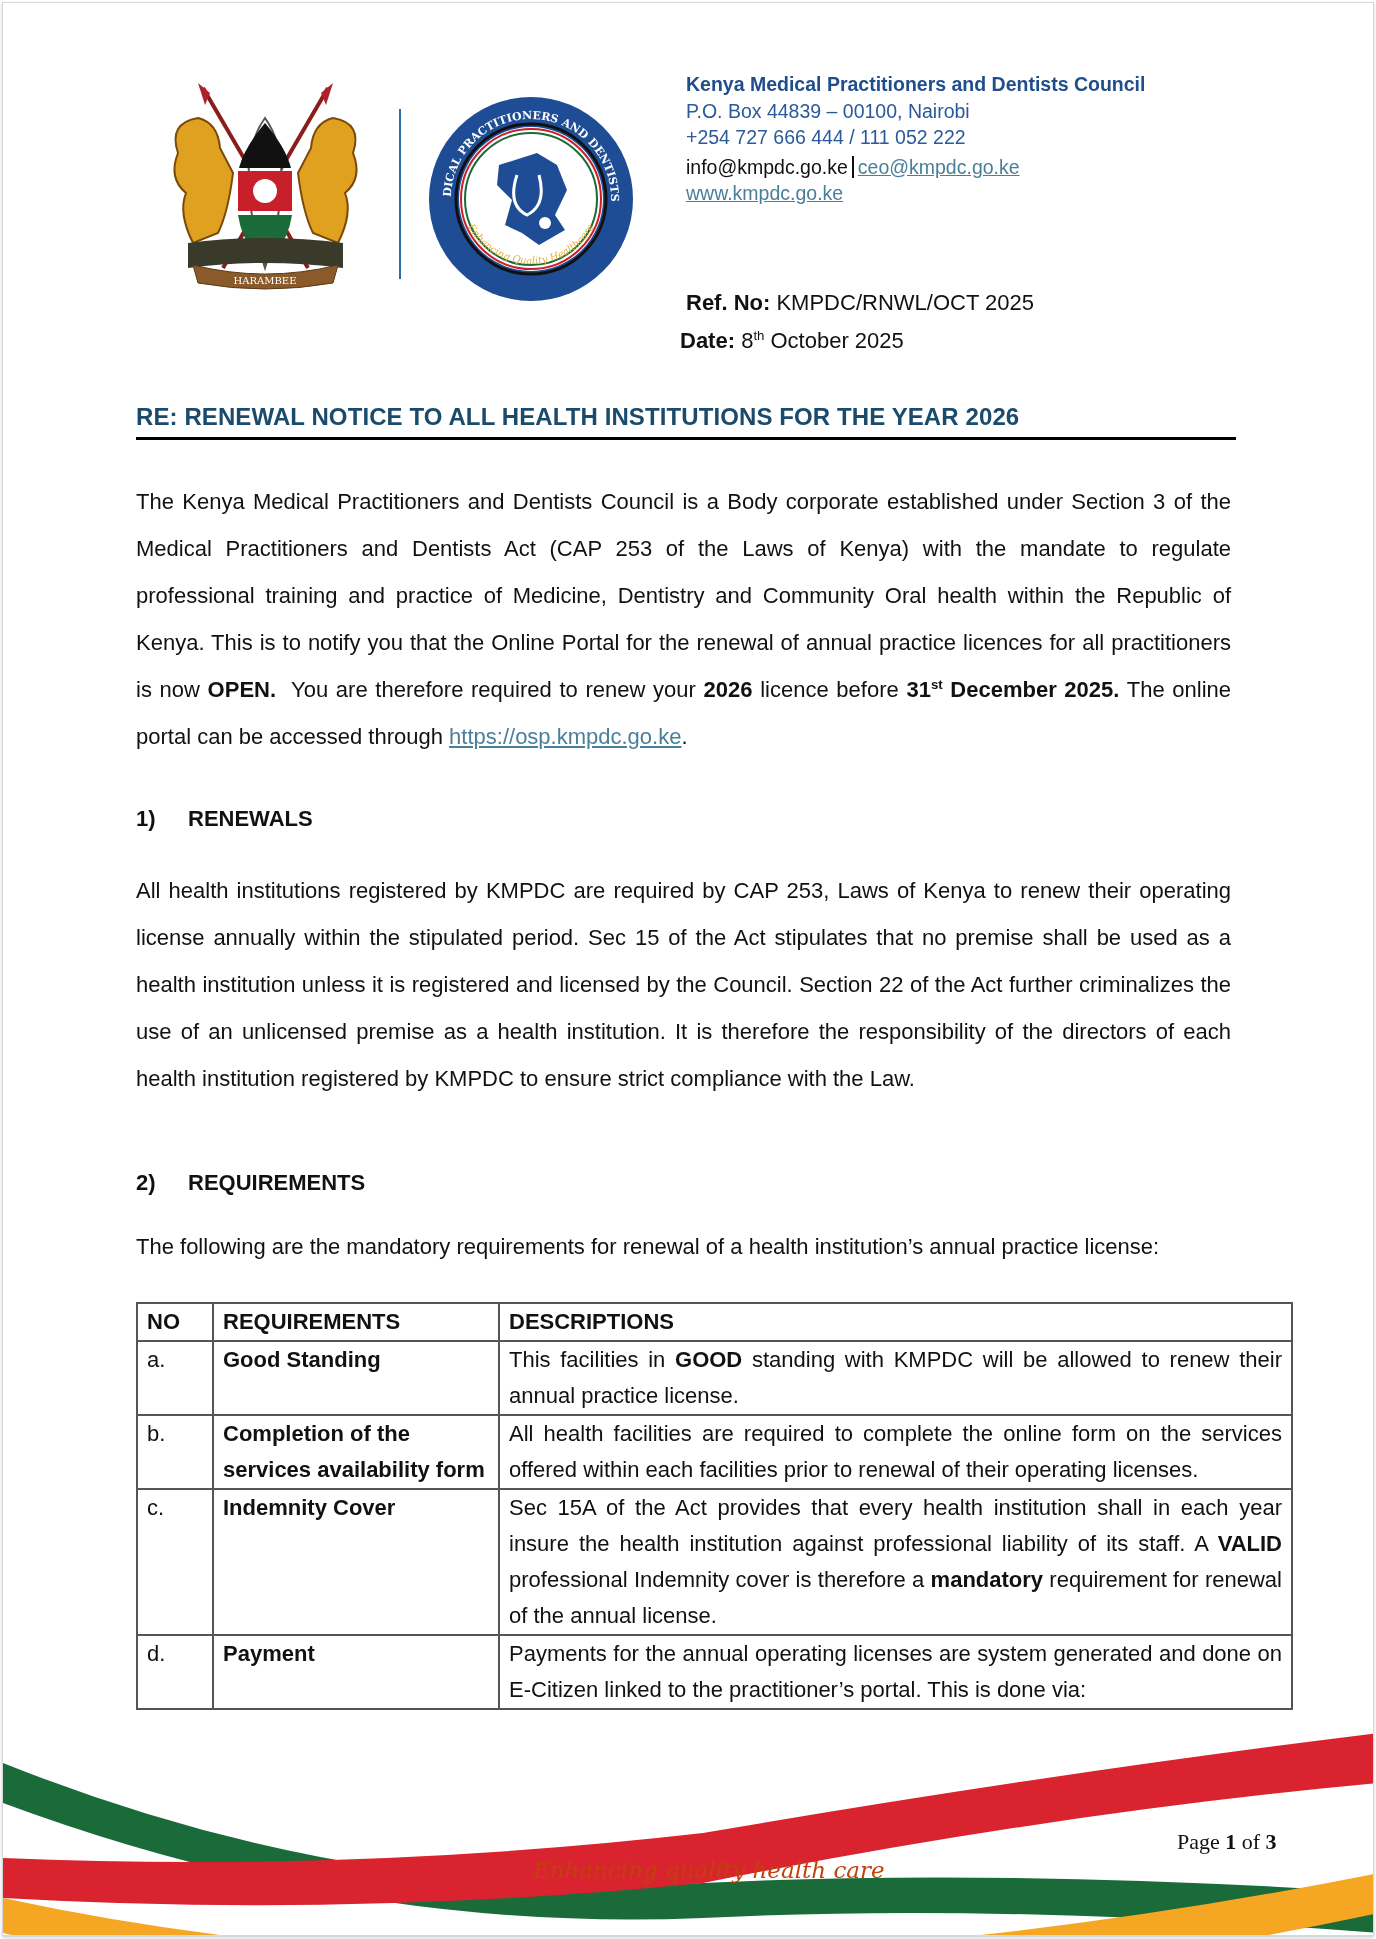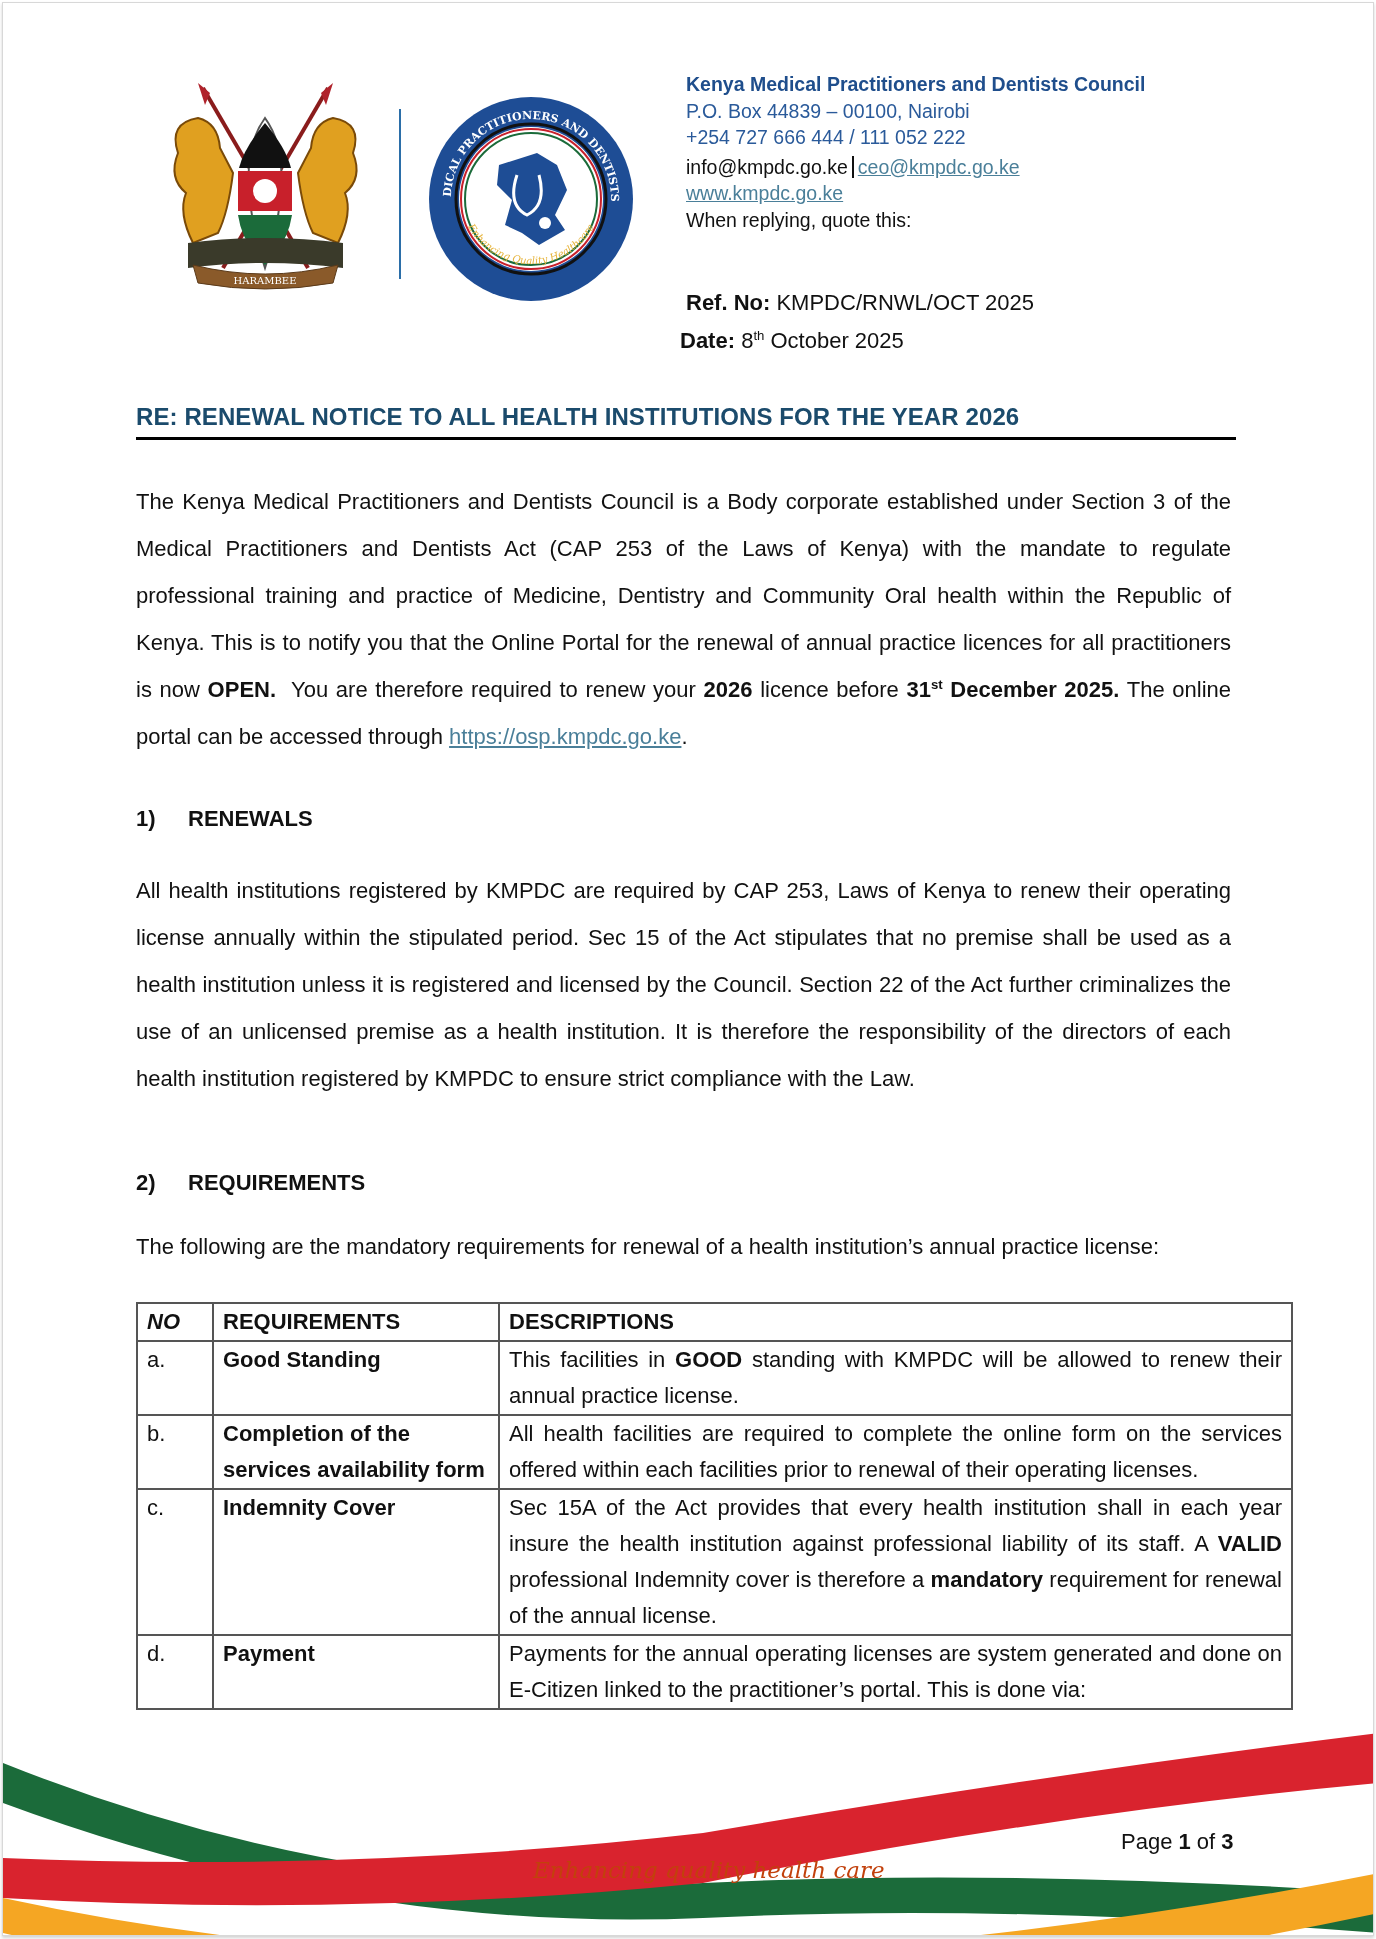--- a/index.html
+++ b/index.html
@@ -36,27 +36,27 @@
   .heading { position: absolute; left: 133px; font-size: 22px; font-weight: bold; color: #111; }
   .heading .num { display: inline-block; width: 52px; }
 
   
   table.req { position: absolute; left: 133px; top: 1299px; width: 1157px; border-collapse: collapse;
               font-size: 22px; line-height: 36px; }
   table.req td, table.req th { border: 2px solid #555; vertical-align: top; padding: 0 9px; text-align: left; }
   table.req th { font-weight: bold; }
   table.req td.desc { text-align: justify; }
   table.req td.rq { font-weight: bold; }
-  .c-no { width: 56px; font-style: italic; } .c-rq { width: 266px; }
+  .c-no { width: 56px; } .c-rq { width: 266px; }
 
   
   .footer { position: absolute; left: 0; top: 1730px; width: 1376px; height: 209px; }
   .tagline { position: absolute; left: 530px; top: 1854px; font-family: "DejaVu Serif", serif;
              font-style: italic; font-size: 23px; color: #c2410c; }
-  .pageno { position: absolute; left: 1118px; top: 1826px; font-family: Liberation Sans, sans-serif;
+  .pageno { position: absolute; left: 1174px; top: 1826px; font-family: Liberation Serif, serif;
             font-size: 22px; color: #111; }
   .pageno b { font-weight: bold; }
 </style>
 </head>
 <body>
 
 <div class="page">
 
   <svg class="coat" viewBox="0 0 215 210">
 
@@ -104,21 +104,20 @@
   </svg>
 
   <div class="org-block">
     <div class="org-name">Kenya Medical Practitioners and Dentists Council</div>
     <div class="org-line">P.O. Box 44839 – 00100, Nairobi</div>
     <div class="org-line">+254 727 666 444 / 111 052 222</div>
     <div class="org-contact">
       <span>info@kmpdc.go.ke</span><span class="sep"></span><a class="org-link">ceo@kmpdc.go.ke</a>
     </div>
     <div><a class="org-link">www.kmpdc.go.ke</a></div>
-    <div>When replying, quote this:</div>
   </div>
 
   <div class="ref">
     <b>Ref. No:</b><span> KMPDC/RNWL/OCT 2025</span>
   </div>
   <div class="date">
     <b>Date:</b><span> 8</span><sup>th</sup><span> October 2025</span>
   </div>
 
   <div class="title">RE: RENEWAL NOTICE TO ALL HEALTH INSTITUTIONS FOR THE YEAR 2026</div>

